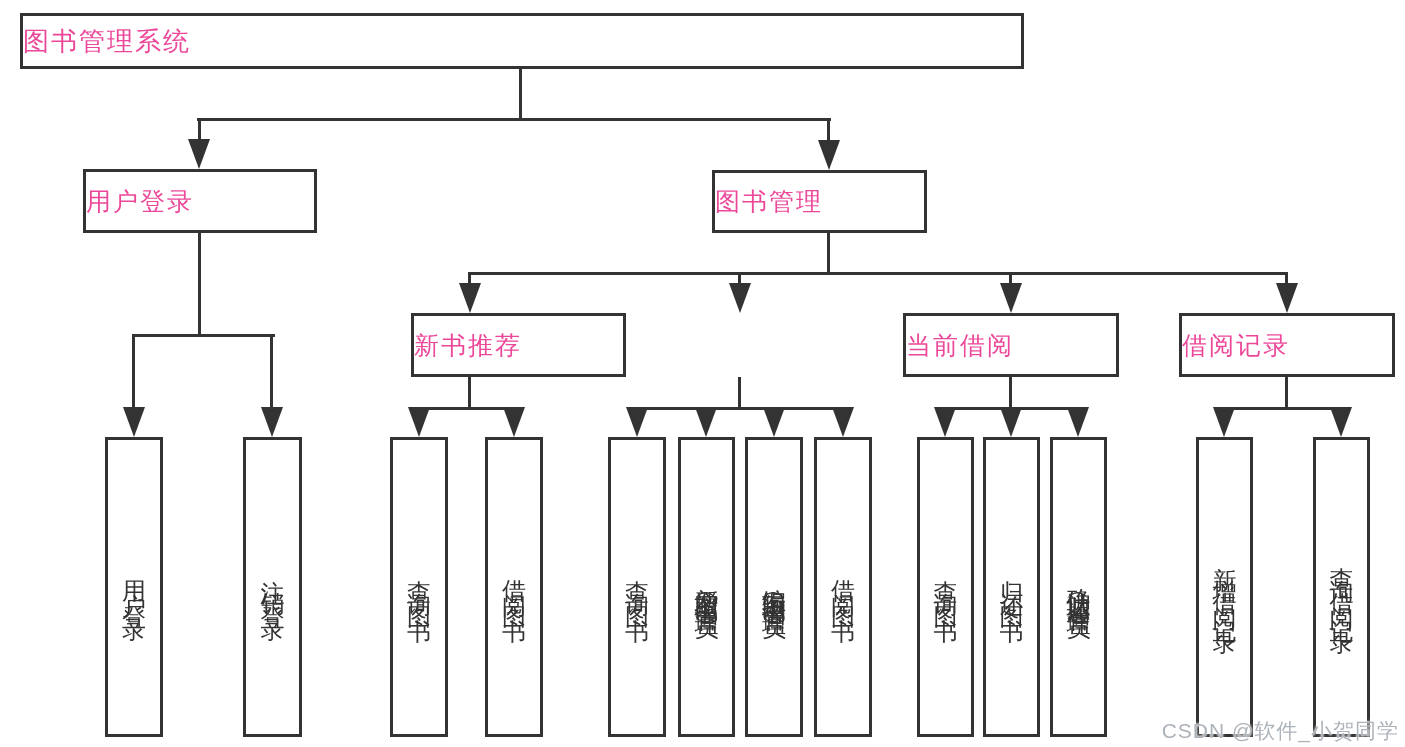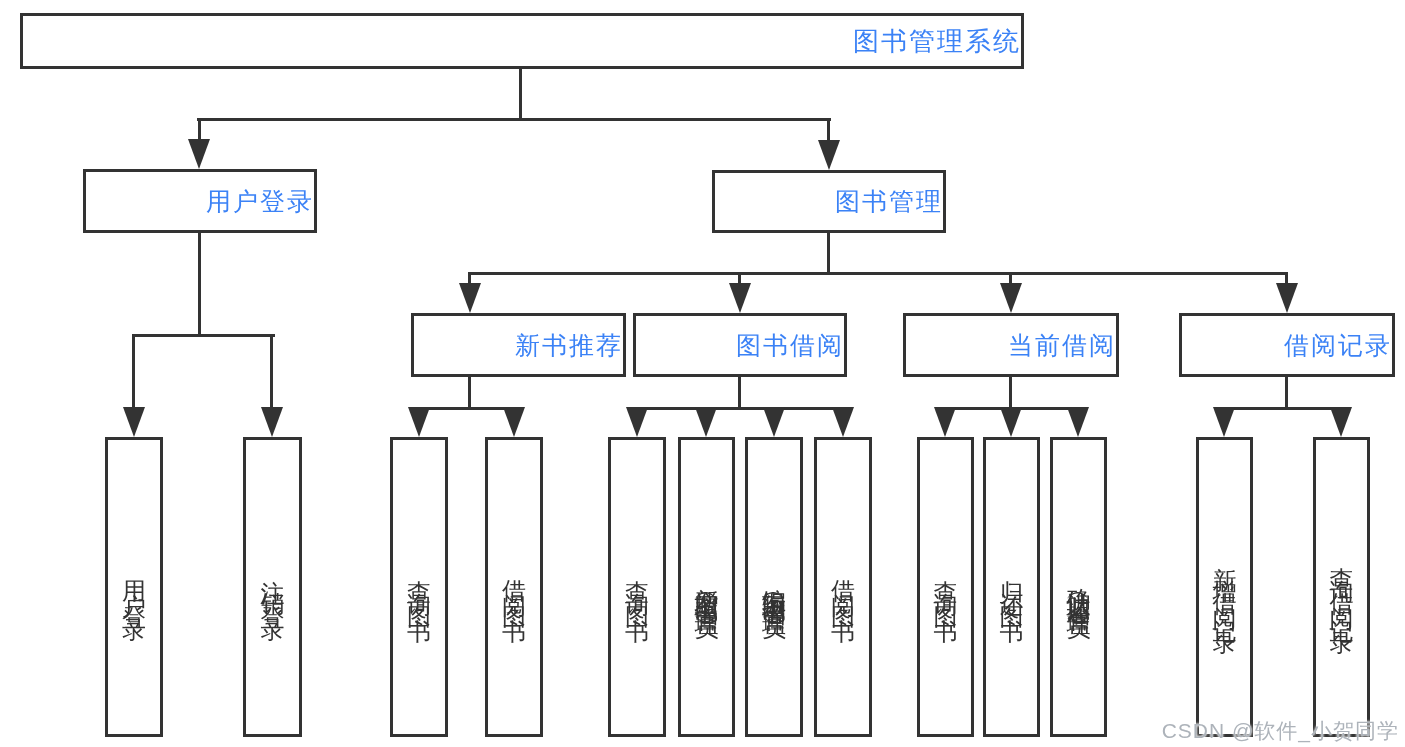--- a/index.html
+++ b/index.html
@@ -9,22 +9,22 @@
     background:#ffffff;
     font-family:"Liberation Sans","DejaVu Sans",sans-serif;
     overflow:hidden;
   }
   
   .hbox{
     position:absolute;
     box-sizing:border-box;
     border:3px solid #333333;
     background:#ffffff;
-    display:flex;align-items:center;justify-content:flex-end;
-    font-size:25px;color:#3b82f6;
+    display:flex;align-items:center;justify-content:flex-start;
+    font-size:25px;color:#ec4899;
     letter-spacing:2px;
     z-index:2;
   }
   .hbox.root{font-size:26px;}
   
   .vbox{
     position:absolute;
     box-sizing:border-box;
     border:3px solid #333333;
     background:#ffffff;
@@ -72,21 +72,21 @@
   <div class="vline" style="left:519px;top:68px;height:53px;"></div>
   <div class="hline" style="left:197px;top:118px;width:634px;"></div>
   <div class="vline" style="left:198px;top:118px;height:22px;"></div>
   <div class="arr" style="left:188px;top:139px;"></div>
   <div class="vline" style="left:827px;top:118px;height:24px;"></div>
   <div class="arr" style="left:818px;top:140px;"></div>
 
   <div class="hbox" style="left:83px;top:169px;width:234px;height:64px;">
     <span>用户登录</span>
   </div>
-  <div class="hbox" style="left:712px;top:170px;width:234px;height:63px;">
+  <div class="hbox" style="left:712px;top:170px;width:215px;height:63px;">
     <span>图书管理</span>
   </div>
 
   <div class="vline" style="left:198px;top:233px;height:104px;"></div>
   <div class="hline" style="left:132px;top:334px;width:143px;"></div>
   <div class="vline" style="left:132px;top:334px;height:75px;"></div>
   <div class="arr" style="left:123px;top:407px;"></div>
   <div class="vline" style="left:270px;top:334px;height:75px;"></div>
   <div class="arr" style="left:261px;top:407px;"></div>
 
@@ -96,23 +96,20 @@
   <div class="arr" style="left:459px;top:283px;"></div>
   <div class="vline" style="left:738px;top:272px;height:14px;"></div>
   <div class="arr" style="left:729px;top:283px;"></div>
   <div class="vline" style="left:1009px;top:272px;height:14px;"></div>
   <div class="arr" style="left:1000px;top:283px;"></div>
   <div class="vline" style="left:1285px;top:272px;height:14px;"></div>
   <div class="arr" style="left:1276px;top:283px;"></div>
 
   <div class="hbox" style="left:363px;top:313px;width:215px;height:64px;margin-left:48px;">
     <span>新书推荐</span>
-  </div>
-  <div class="hbox" style="left:633px;top:313px;width:214px;height:64px;">
-    <span>图书借阅</span>
   </div>
   <div class="hbox" style="left:1179px;top:313px;width:216px;height:64px;">
     <span>借阅记录</span>
   </div>
   <div class="hbox" style="left:903px;top:313px;width:216px;height:64px;">
     <span>当前借阅</span>
   </div>
 
   <div class="vline" style="left:468px;top:377px;height:33px;"></div>
   <div class="hline" style="left:417px;top:407px;width:99px;"></div>

